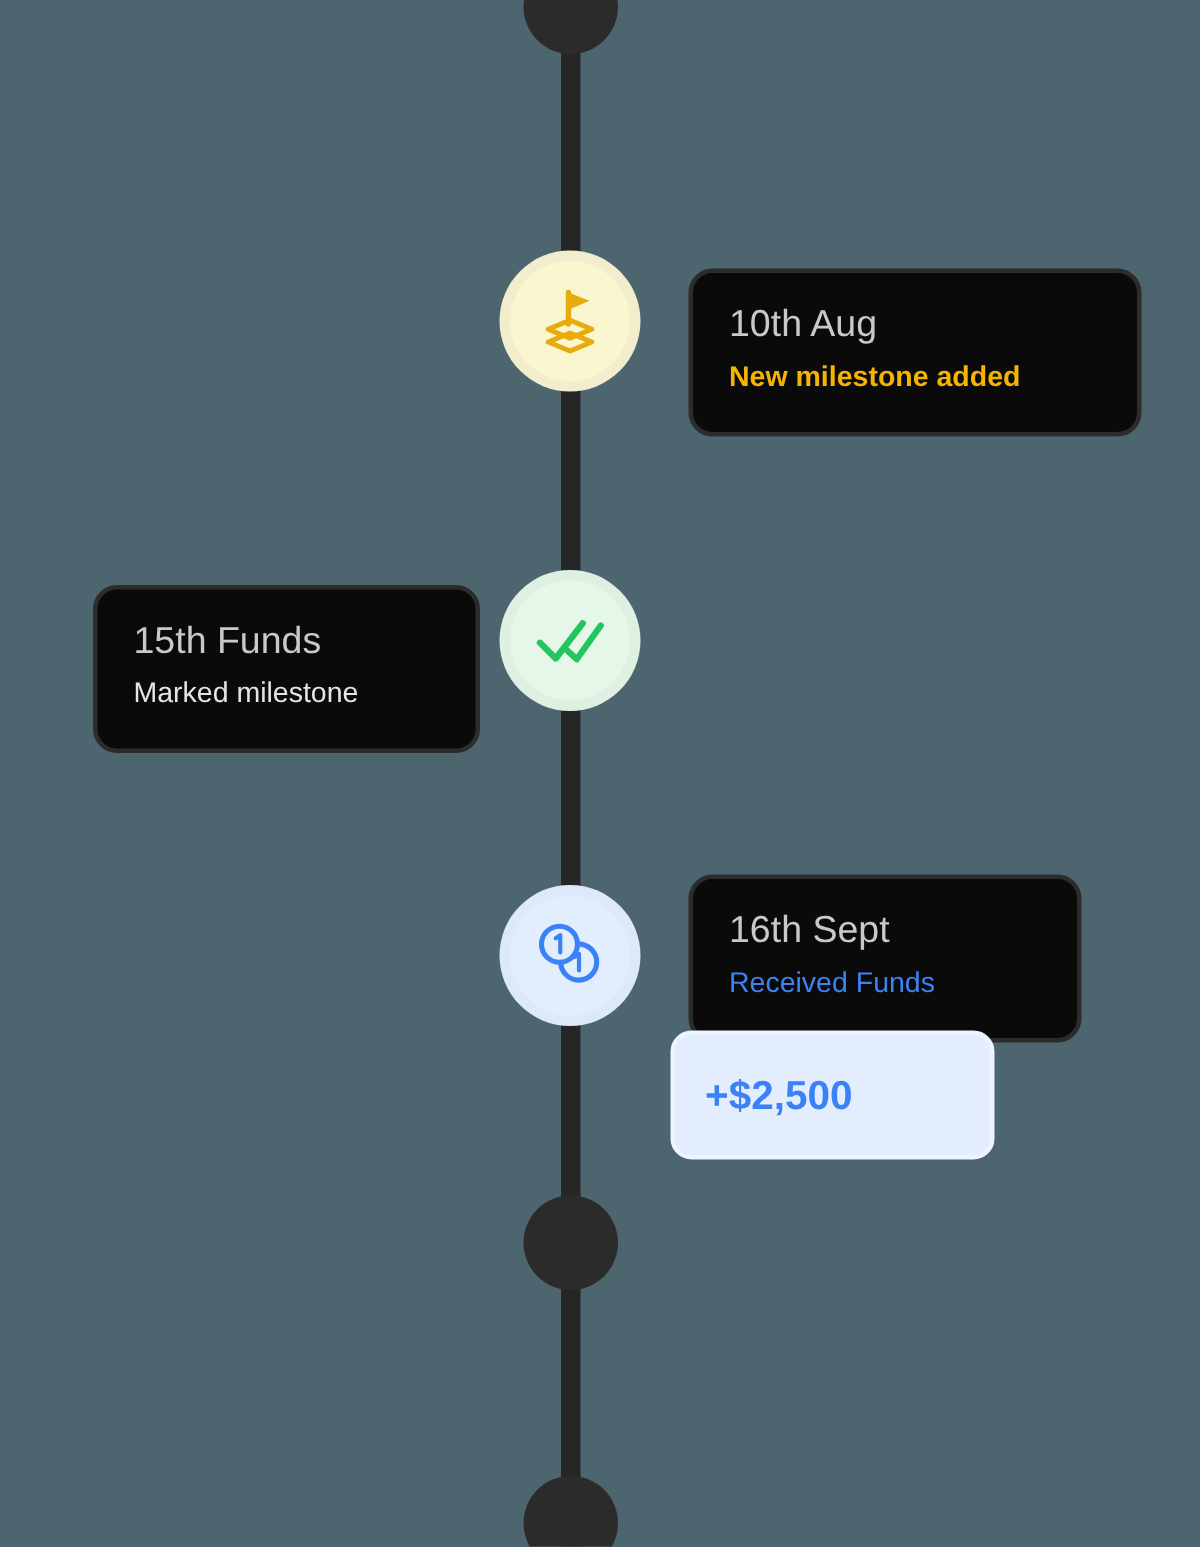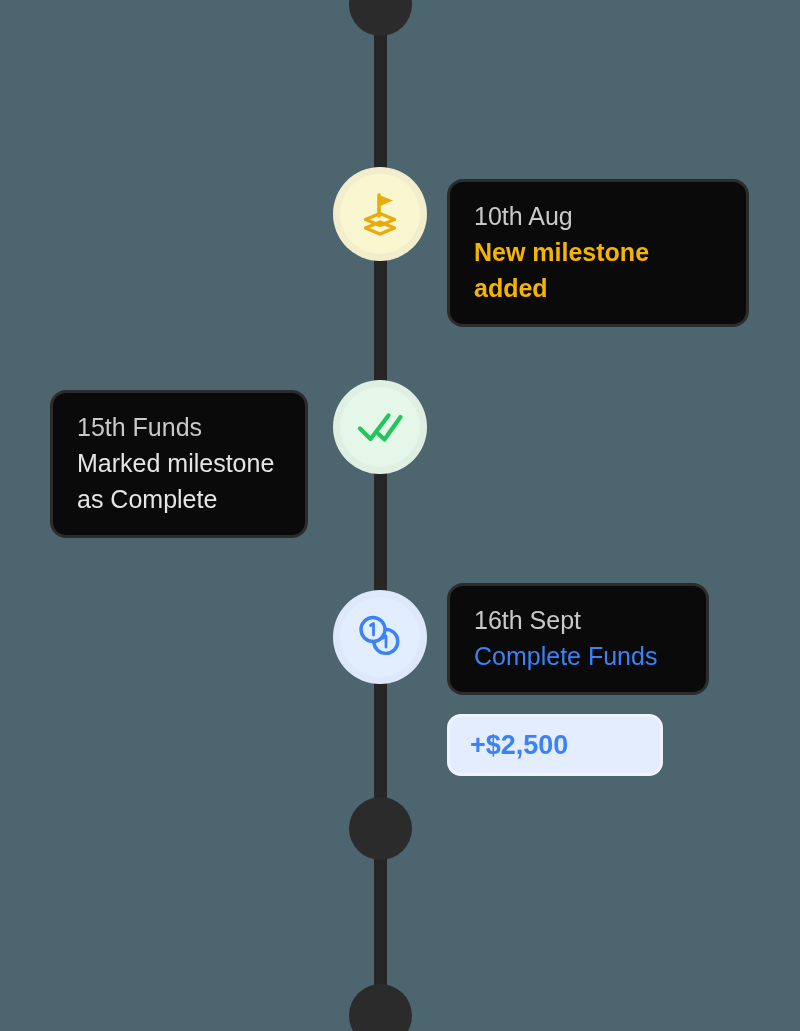--- a/index.html
+++ b/index.html
@@ -72,51 +72,52 @@
   .icon-bubble svg { display: block; }
 
   
   .event-card {
     position: absolute;
     background: #0a0a0a;
     border: 3px solid #2c2c2c;
     border-radius: 16px;
     box-sizing: border-box;
     padding: 16px 24px 18px 24px;
+    margin-left: 12px;
   }
   .card-date {
     color: #c9c9c9;
     font-size: 25px;
     line-height: 36px;
     white-space: nowrap;
   }
   .card-label {
-    font-size: 25px;
+    font-size: 19px;
     line-height: 36px;
     font-weight: bold;
   }
   .card-label.amber { color: #f5b400; }
   .card-label.green { color: #e5e5e5; font-weight: normal; }
   .card-label.blue  { color: #3b82f6; font-weight: normal; }
 
   #card-milestone { left: 447px; top: 179px;  width: 302px; }
   #card-complete  { left: 50px;  top: 390px;  width: 258px; }
   #card-funds     { left: 447px; top: 583px;  width: 262px; }
 
   
   .amount-badge {
     position: absolute;
     left: 447px;
-    top: 714px;
+    top: 687px;
     width: 216px;
     background: #e3edfd;
     border: 3px solid #eef4fe;
     border-radius: 14px;
     box-sizing: border-box;
-    padding: 13px 20px;
+    padding: 25px 20px;
     display: flex;
     align-items: baseline;
     gap: 7px;
   }
   .amount-value {
     color: #3b82f6;
     font-size: 27px;
     font-weight: bold;
     line-height: 30px;
   }
@@ -164,38 +165,37 @@
           <path d="M7 28.5 L17.5 39 L35.5 15.5" stroke="#22c55e" stroke-width="4.2" stroke-linecap="round" stroke-linejoin="round"></path>
           <path d="M25 33.5 L31.5 39.5 L47.5 17" stroke="#22c55e" stroke-width="4.2" stroke-linecap="round" stroke-linejoin="round"></path>
         </svg>
       </span>
     </div>
   </div>
 
   <div class="event-card" id="card-complete">
     <div class="card-date">15th Funds</div>
     <div class="card-label green">Marked milestone</div>
-    <div class="card-label green">as Complete</div>
   </div>
 
   <div class="icon-bubble funds">
     <div class="inner">
       <span>
         <svg width="56" height="56" viewBox="0 0 56 56" fill="none">
           <circle cx="21" cy="20.5" r="12" stroke="#3b82f6" stroke-width="3.4" fill="none"></circle>
           <path d="M18.5 16.5 L21.5 14.5 L21.5 26" stroke="#3b82f6" stroke-width="2.8" stroke-linecap="round" stroke-linejoin="round" fill="none"></path>
           <path d="M21.8 32.6 A12 12 0 1 0 33.6 20.4" stroke="#3b82f6" stroke-width="3.4" stroke-linecap="round" fill="none"></path>
           <path d="M31 29 L34 27 L34 38" stroke="#3b82f6" stroke-width="2.8" stroke-linecap="round" stroke-linejoin="round" fill="none"></path>
         </svg>
       </span>
     </div>
   </div>
 
   <div class="event-card" id="card-funds">
     <div class="card-date">16th Sept</div>
-    <div class="card-label blue">Complete Funds</div>
+    <div class="card-label blue">Received Funds</div>
   </div>
 
   <div class="amount-badge">
     <span class="amount-value">+$2,500</span>
   </div>
 
 </div>
 
 </body></html>

